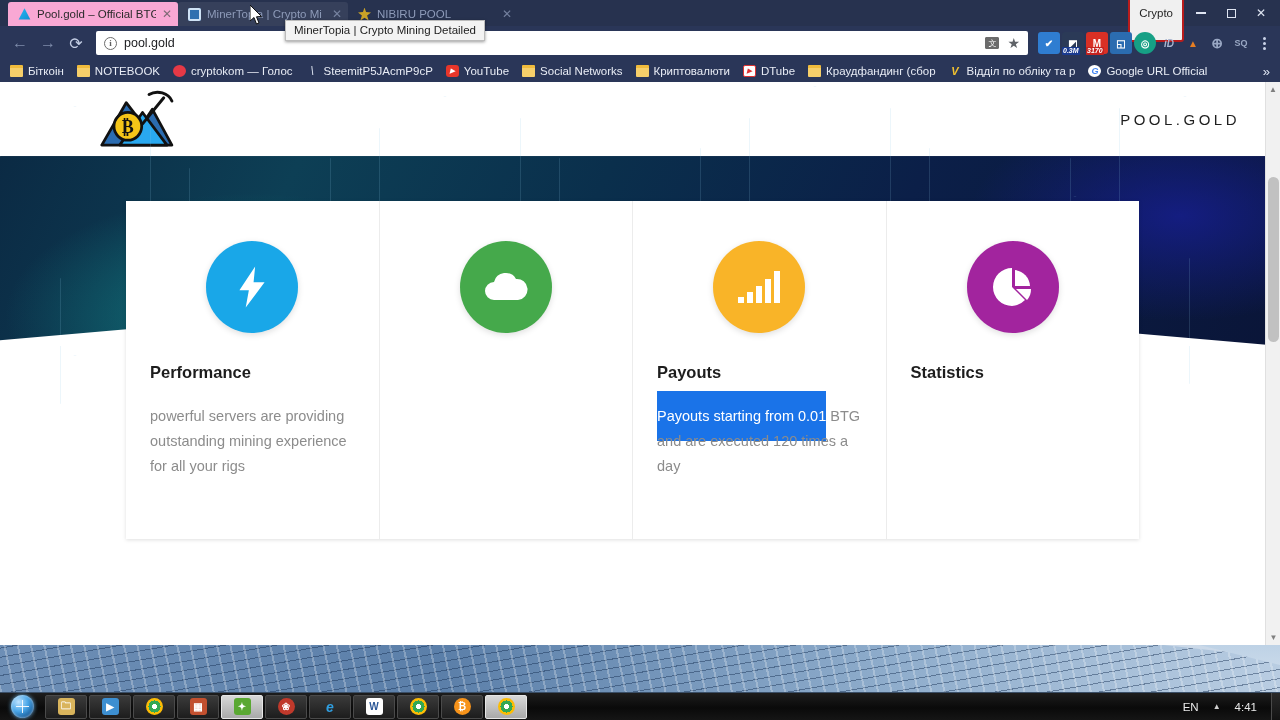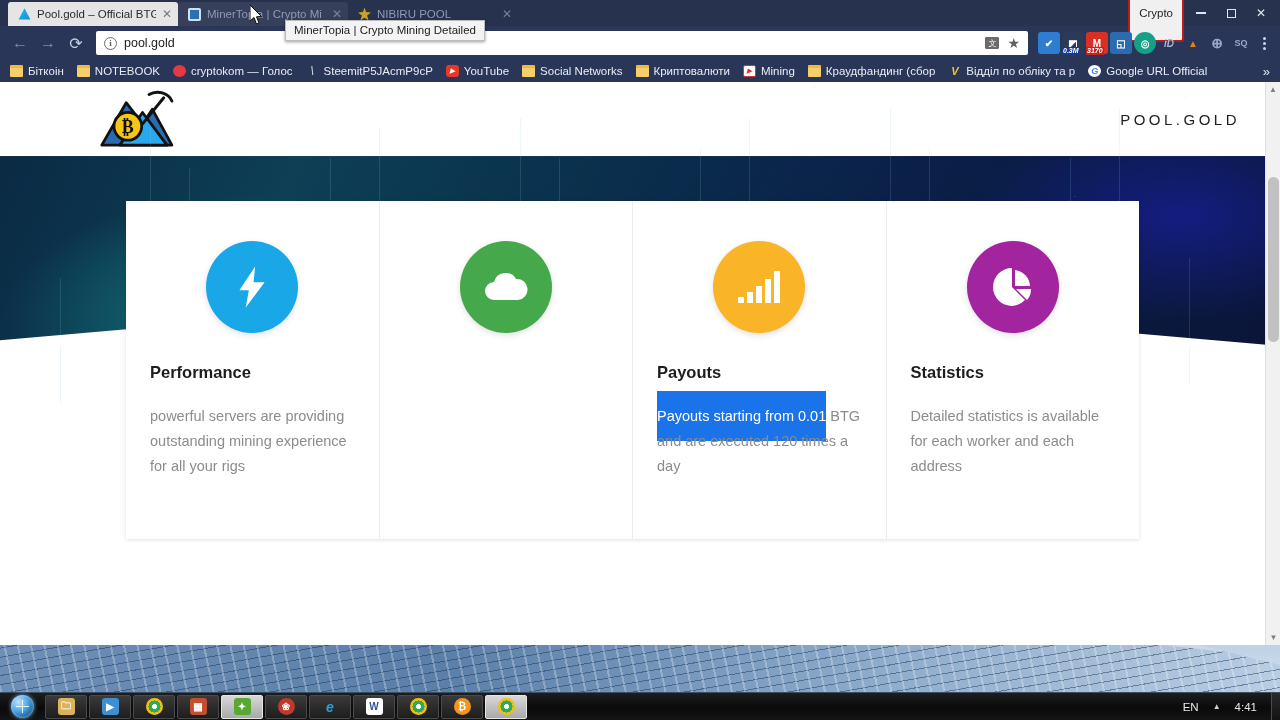--- a/index.html
+++ b/index.html
@@ -40,21 +40,21 @@
   .tabstrip {
     position:relative; height:26px; background:#27324f;
     display:flex; align-items:flex-end; padding-left:8px;
   }
   .tab {
     position:relative; height:24px; width:170px;
     display:flex; align-items:center; gap:6px; padding:0 6px 0 10px;
     font-size:11.5px; white-space:nowrap; overflow:hidden;
     border-top-left-radius:3px; border-top-right-radius:3px;
   }
-  .tab.active { background:#e5e5e5; color:#2b2b2b;justify-content:space-between; }
+  .tab.active { background:#f9a8d4; color:#2b2b2b;justify-content:space-between; }
   .tab.inactive { color:#8d9ab8; }
   .tab.hovered { background:rgba(255,255,255,.07); }
   .tab .favicon { width:13px; height:13px; flex:0 0 13px; position:relative; }
   .tab .tlabel { flex:1; overflow:hidden; text-overflow:clip; }
   .tab .tclose { font-size:12px; opacity:.75; line-height:1; flex:0 0 auto; }
   .tab.active .tclose { color:#555; }
 
   .fav-pool { background:linear-gradient(135deg,#29b6f6,#0d8ecf);
     clip-path:polygon(50% 5%,95% 92%,5% 92%); }
   .fav-miner { background:#2e6fb0; border-radius:2px;
@@ -332,21 +332,21 @@
     <span class="bm">
       <i class="bmico ic-folder"></i>
       <span>Social Networks</span>
       </span>
     <span class="bm">
       <i class="bmico ic-folder"></i>
       <span>Криптовалюти</span>
       </span>
     <span class="bm">
       <i class="bmico ic-dtube">▶</i>
-      <span>Mining</span>
+      <span>DTube</span>
       </span>
     <span class="bm">
       <i class="bmico ic-folder"></i>
       <span>Краудфандинг (сбор</span>
       </span>
     <span class="bm">
       <i class="bmico ic-v">V</i>
       <span>Відділ по обліку та р</span>
       </span>
     <span class="bm">
@@ -427,21 +427,20 @@
 
         <div class="card">
           <div class="circle" style="background:#a2249e">
             <svg width="42" height="42" viewBox="0 0 42 42" aria-hidden="true">
               <path d="M20 21 L20 2 A19 19 0 0 0 20 40 A19 19 0 0 0 33 34 Z" fill="#fff"></path>
               <path d="M23 20 L23 4 A17 17 0 0 1 38 20 Z" fill="#fff"></path>
               <path d="M24 23 L39 23 A16 16 0 0 1 35 34 Z" fill="#fff"></path>
             </svg>
           </div>
           <h3>Statistics</h3>
-          <p>Detailed statistics is available for each worker and each address</p>
         </div>
 
       </div>
     </div>
 
     <div class="scrollbar">
       <div class="up">▲</div>
       <div class="thumb"></div>
       <div class="down" style="position:absolute;bottom:0;left:0;width:15px;">▼</div>
     </div>

